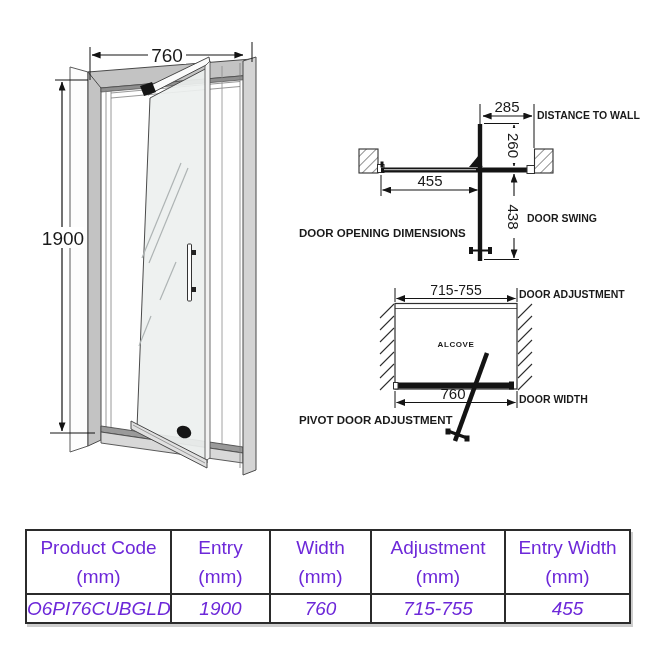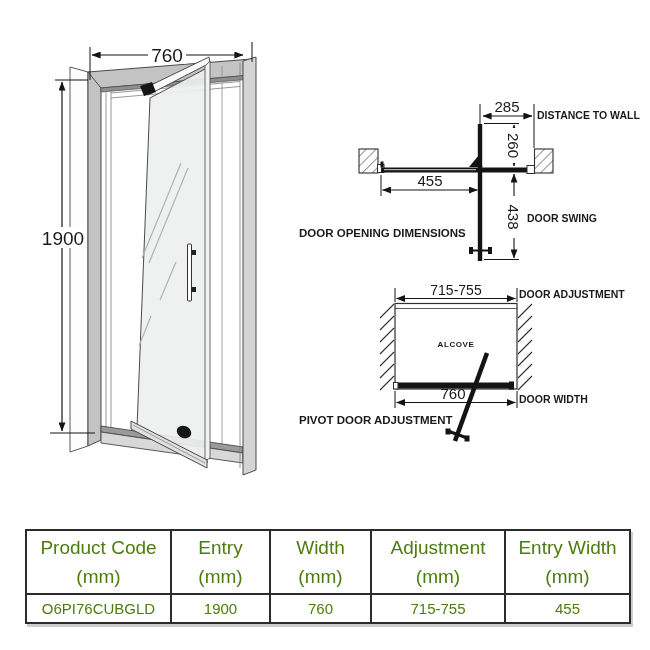--- a/index.html
+++ b/index.html
@@ -11,24 +11,24 @@
   .plannum{font-size:15px;}
   .plannum-sm{font-size:14px;}
   .planlabel{font-size:10.5px;font-weight:bold;}
   .plantitle{font-size:11.5px;font-weight:bold;}
   .alcovetxt{font-size:8px;font-weight:bold;letter-spacing:.6px;}
 
   .spec-table{position:absolute;left:25px;top:529px;width:604px;
               border-collapse:collapse;table-layout:fixed;text-align:center;
               box-shadow:2px 3px 0 0 #cdcdcd;}
   .spec-table th,.spec-table td{border:2px solid #2b2b2b;padding:0;
-              font-weight:normal;font-size:19px;color:#4d7c0f;}
+              font-weight:normal;font-size:19px;color:#6d28d9;}
   .spec-table thead th{height:62px;vertical-align:middle;}
   .spec-table thead .l1,.spec-table thead .l2{line-height:29px;}
-  .spec-table tbody td{height:27px;font-size:15px;}
+  .spec-table tbody td{height:27px;font-size:19px;font-style:italic;}
 </style>
 </head>
 <body>
 
 <svg id="stage" viewBox="0 0 650 650">
   <defs>
     <marker id="ah" markerWidth="9" markerHeight="7" refX="8.6" refY="3.5" orient="auto-start-reverse" markerUnits="userSpaceOnUse">
       <path d="M0,0 L9,3.5 L0,7 Z" fill="#141414"></path>
     </marker>
     <pattern id="hatch" width="7" height="7" patternUnits="userSpaceOnUse" patternTransform="rotate(45)">

